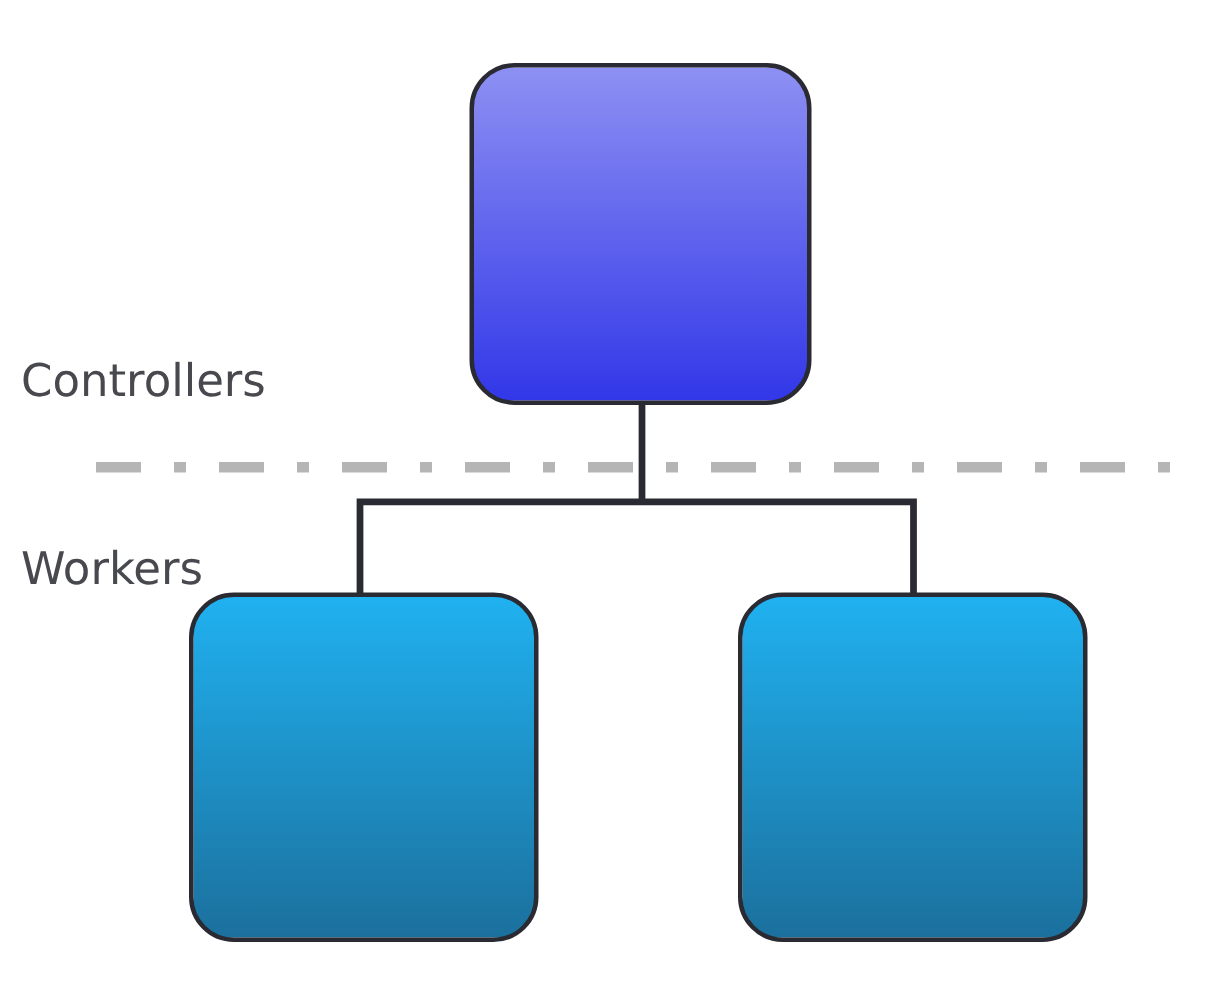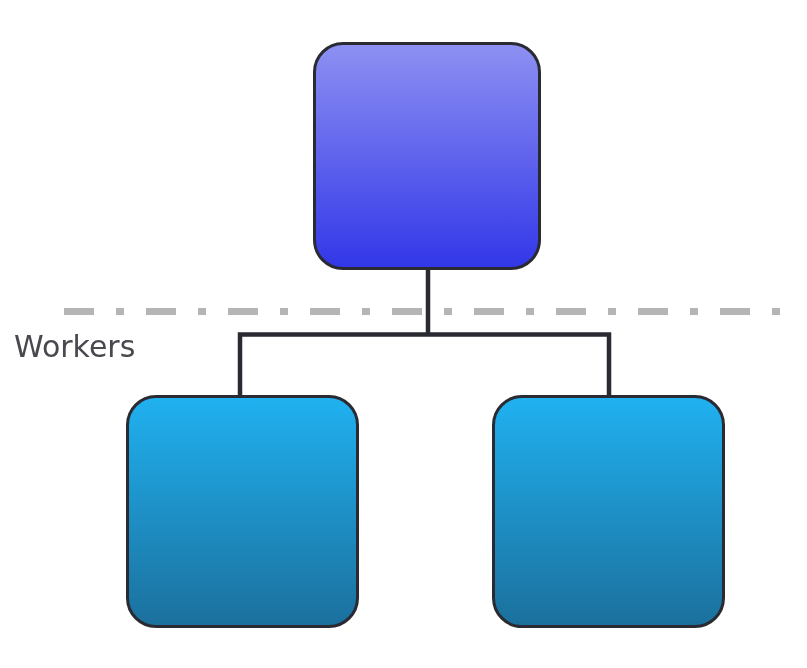--- a/index.html
+++ b/index.html
@@ -18,21 +18,21 @@
   .layer-label {
     position: absolute;
     left: 14px;
     font-size: 30px;
     line-height: 1;
     color: var(--label_text, #48484f);
     white-space: nowrap;
     user-select: none;
   }
   .label-controllers { top: 240px; }
-  .label-workers    { top: 332px; }
+  .label-workers    { top: 365px; }
 
   .divider {
     position: absolute;
     left: 64px;
     top: 308px;
     width: 722px;
     height: 7px;
     background: repeating-linear-gradient(
       to right,
       var(--divider, #b5b5b5) 0px,  var(--divider, #b5b5b5) 30px,
@@ -81,20 +81,21 @@
       var(--worker_bottom, #1b709d));
   }
   .node-worker-1 { left: 126px; }
   .node-worker-2 { left: 492px; }
 </style>
 </head>
 <body>
 
 <div class="canvas">
 
+  <span class="layer-label label-controllers">Controllers</span>
 
   <span class="layer-label label-workers">Workers</span>
 
   <div class="divider"></div>
 
   <svg class="connectors" viewBox="0 0 807 668" xmlns="http://www.w3.org/2000/svg">
     <path d="M428 268 L428 334.5"></path>
     <path d="M240 397 L240 334.5 L609 334.5 L609 397"></path>
   </svg>
 

